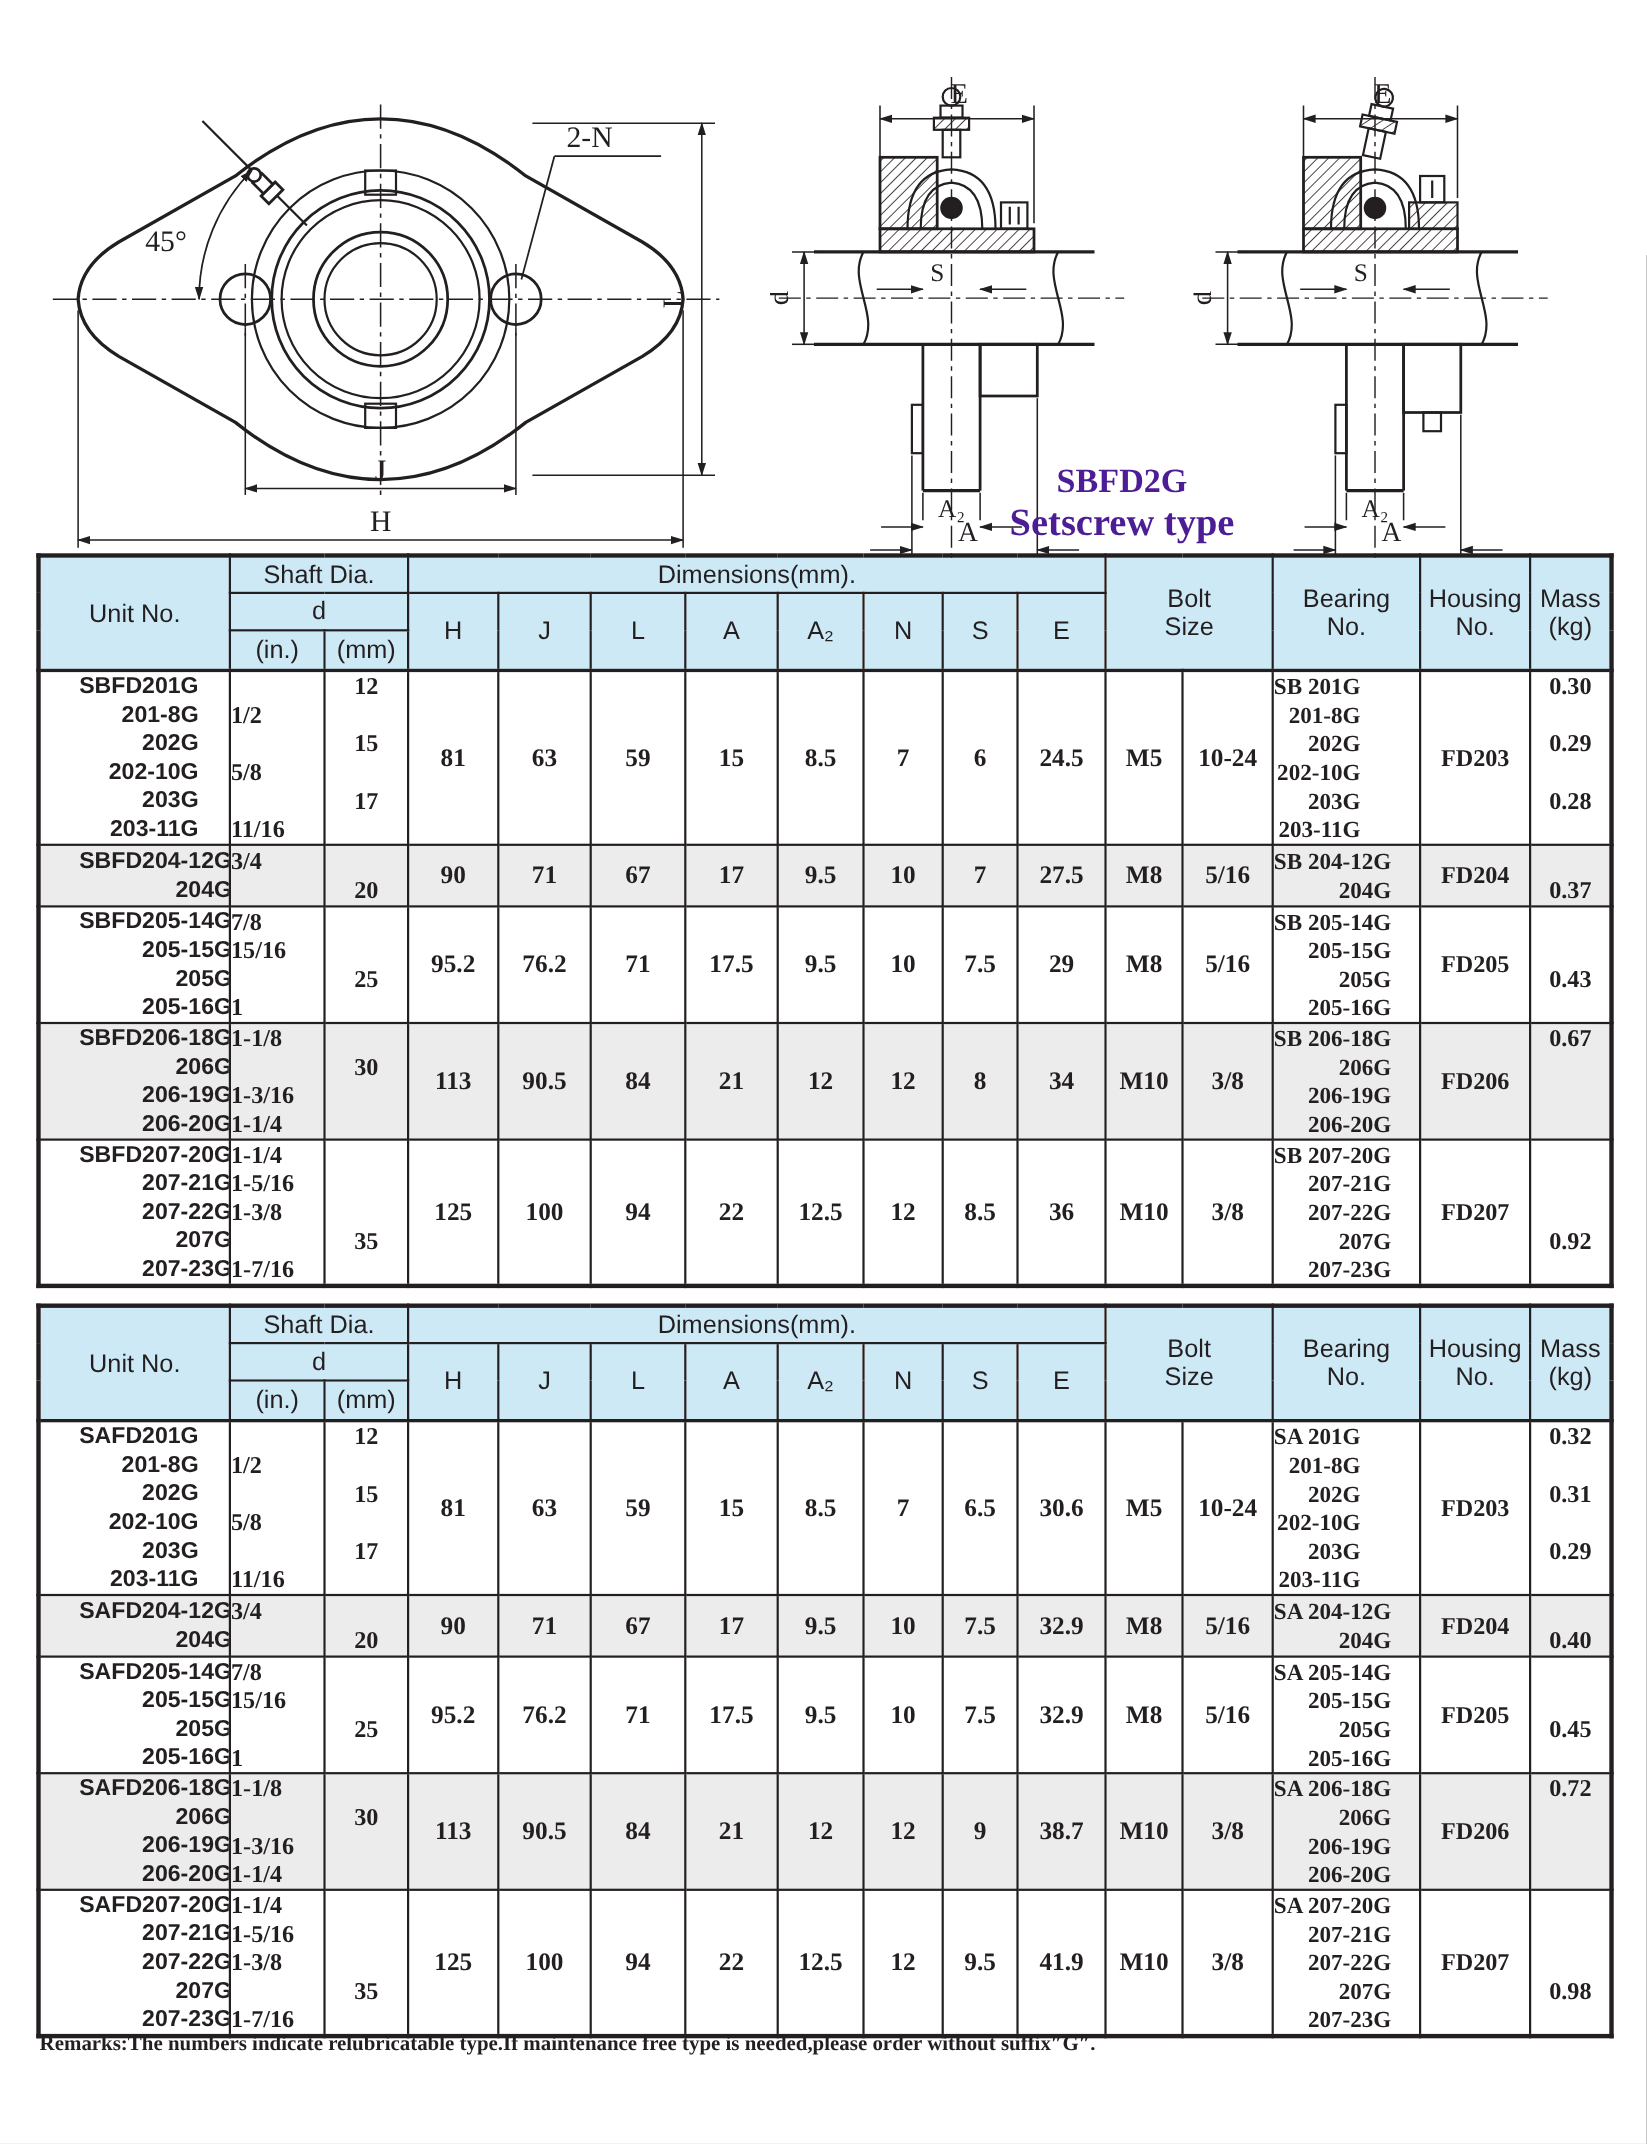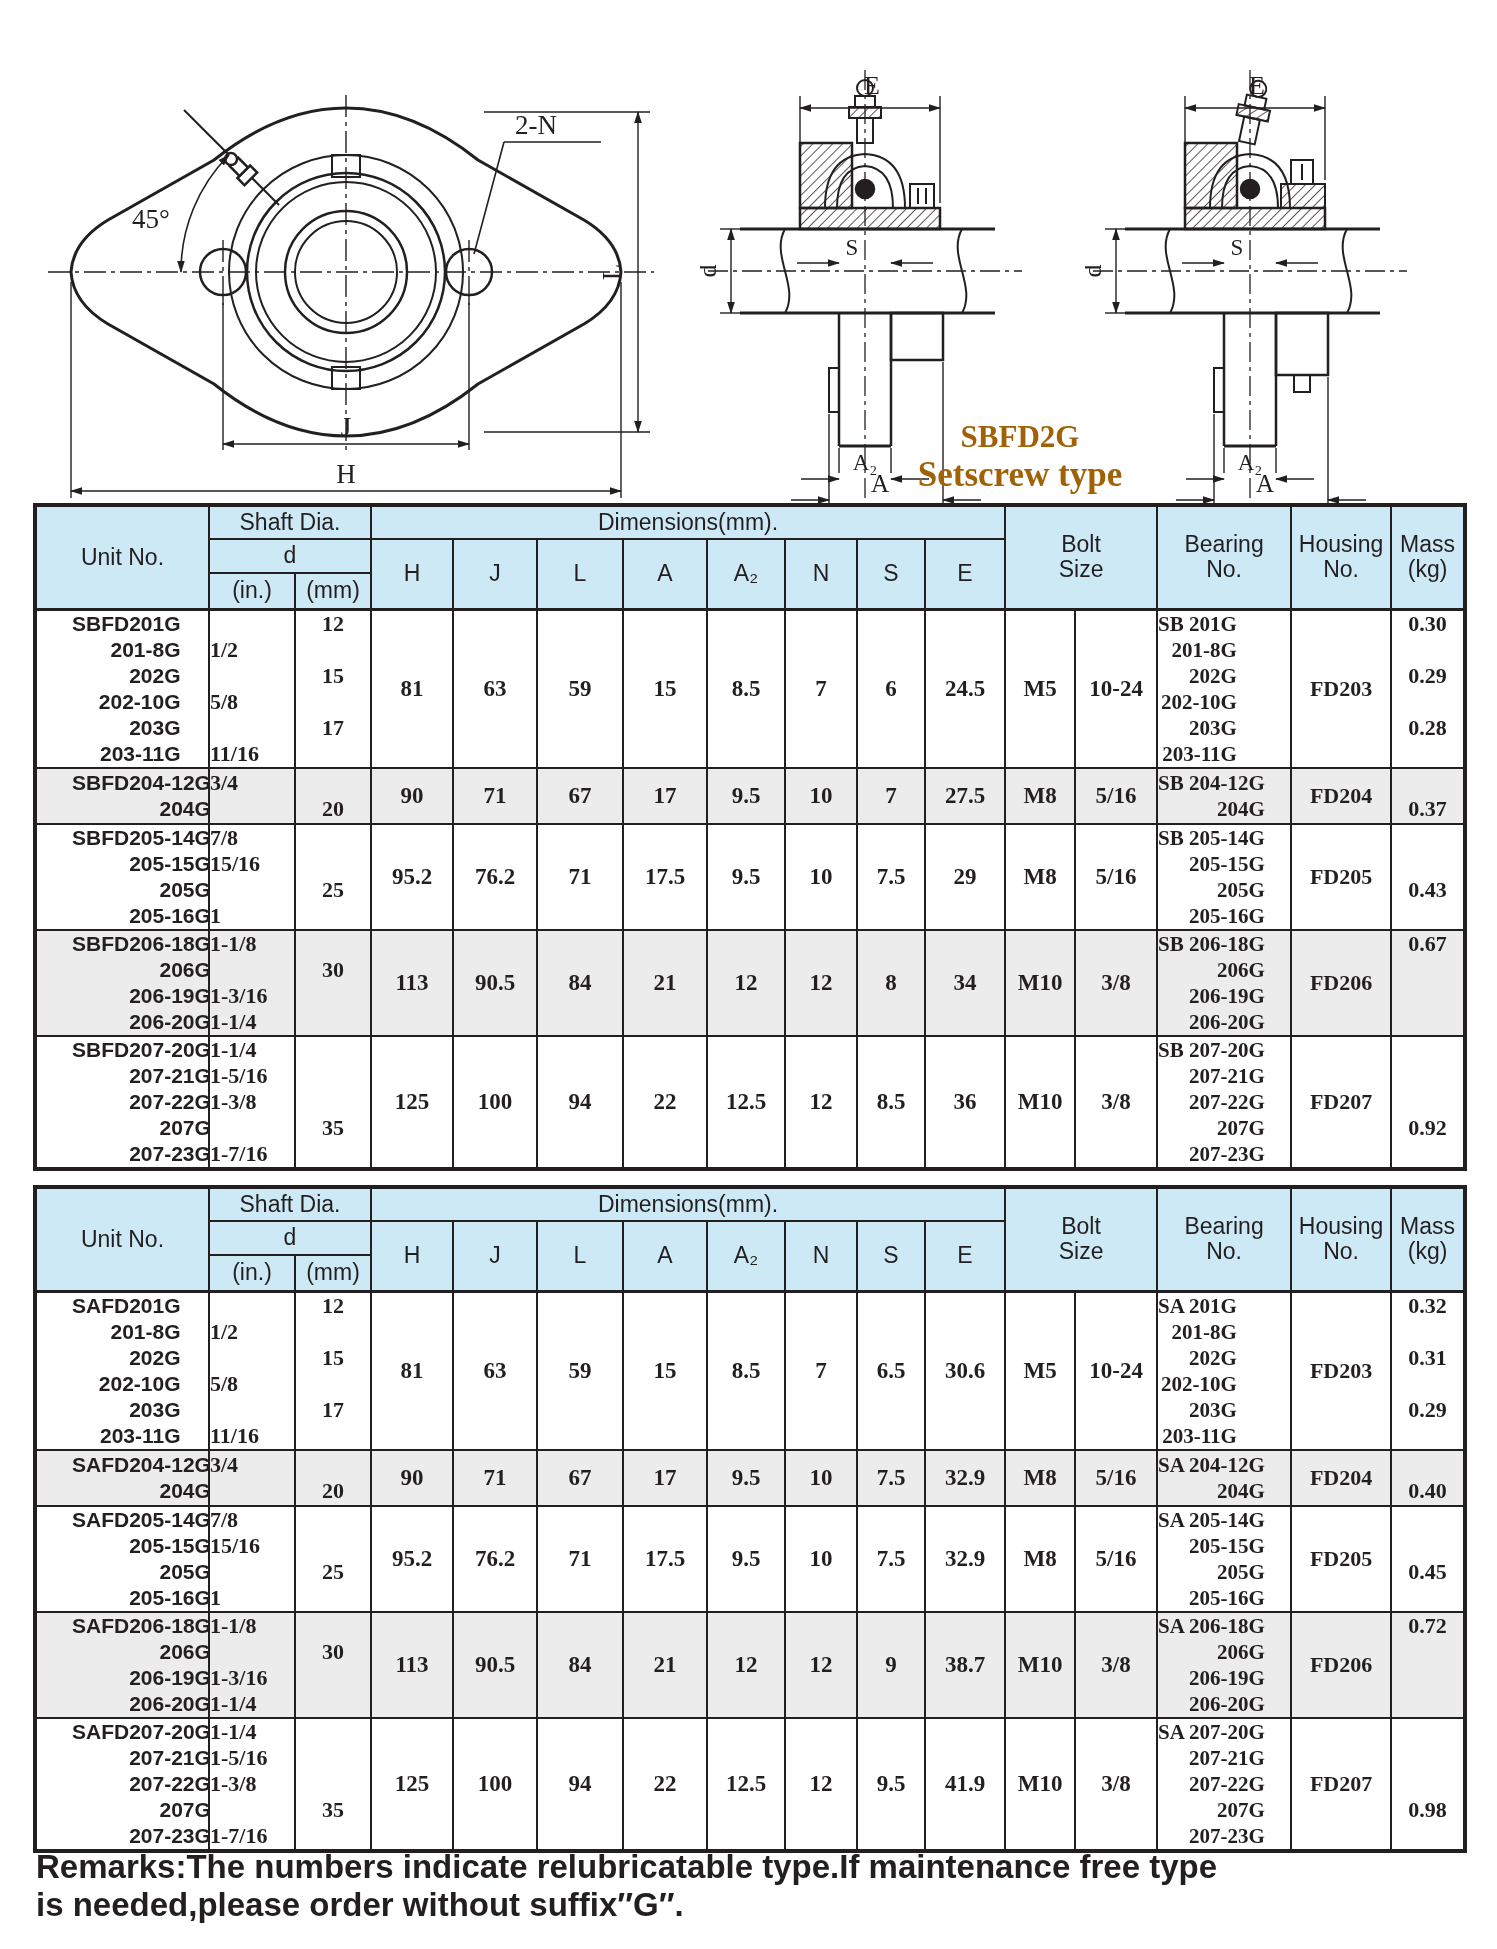--- a/index.html
+++ b/index.html
@@ -5,21 +5,21 @@
   html,body{margin:0;padding:0;background:#888;}
   .page{
     position:relative;width:1497px;height:1949px;margin:0 auto;
     background:#ffffff;color:#231f20;
     font-family:"Liberation Sans",sans-serif;overflow:hidden;
   }
   svg text{font-family:"Liberation Serif","DejaVu Serif",serif;fill:#231f20;}
 
   
   .draw{position:absolute;}
-  .caption{position:absolute;color:#a16207;font-family:"Liberation Serif","DejaVu Serif",serif;
+  .caption{position:absolute;color:#4c1d95;font-family:"Liberation Serif","DejaVu Serif",serif;
            font-weight:700;line-height:1.12;}
   .caption .c1{font-size:31px;}
   .caption .c2{font-size:35px;}
 
   
   .tblwrap{position:absolute;left:33px;width:1434px;}
   table.spec{border-collapse:collapse;table-layout:fixed;width:1434px;
              border:4px solid #231f20;}
   table.spec th,table.spec td{border:2px solid #231f20;padding:0;overflow:hidden;}
   table.spec thead th{background:#cde9f6;font-weight:400;font-size:23px;
@@ -36,22 +36,22 @@
   td.c-unit .wrap{display:inline-block;text-align:right;}
   td.c-unit .wrap .ln:first-child{text-align:left;margin-left:35px;}
   td.c-in{text-align:left;padding-left:8px;font-size:22px;}
   td.c-mm,td.c-mass{text-align:center;font-size:22px;}
   td.c-bear{text-align:left;padding-left:10px;font-size:21px;}
   td.c-bear .wrap{display:inline-block;text-align:right;}
   td.c-bear .wrap .ln:first-child{text-align:right;}
   td.c-house{text-align:center;font-size:22px;margin-left:23px;}
 
   .remarks{position:absolute;left:36px;top:1848px;width:1200px;
-           font-family:Liberation Sans, sans-serif;
-           font-weight:700;font-size:33px;}
+           font-family:Liberation Serif, serif;
+           font-weight:700;font-size:19px;}
 </style>
 </head>
 <body>
 
 <div class="page">
 
   <svg class="draw" style="left:36px;top:50px" width="630" height="455" viewBox="0 0 630 455">
     <defs>
       <marker id="arA" markerWidth="14" markerHeight="10" refX="11" refY="5" orient="auto-start-reverse" markerUnits="userSpaceOnUse">
         <path d="M0,1.2 L12,5 L0,8.8 z" fill="#231f20"></path>

